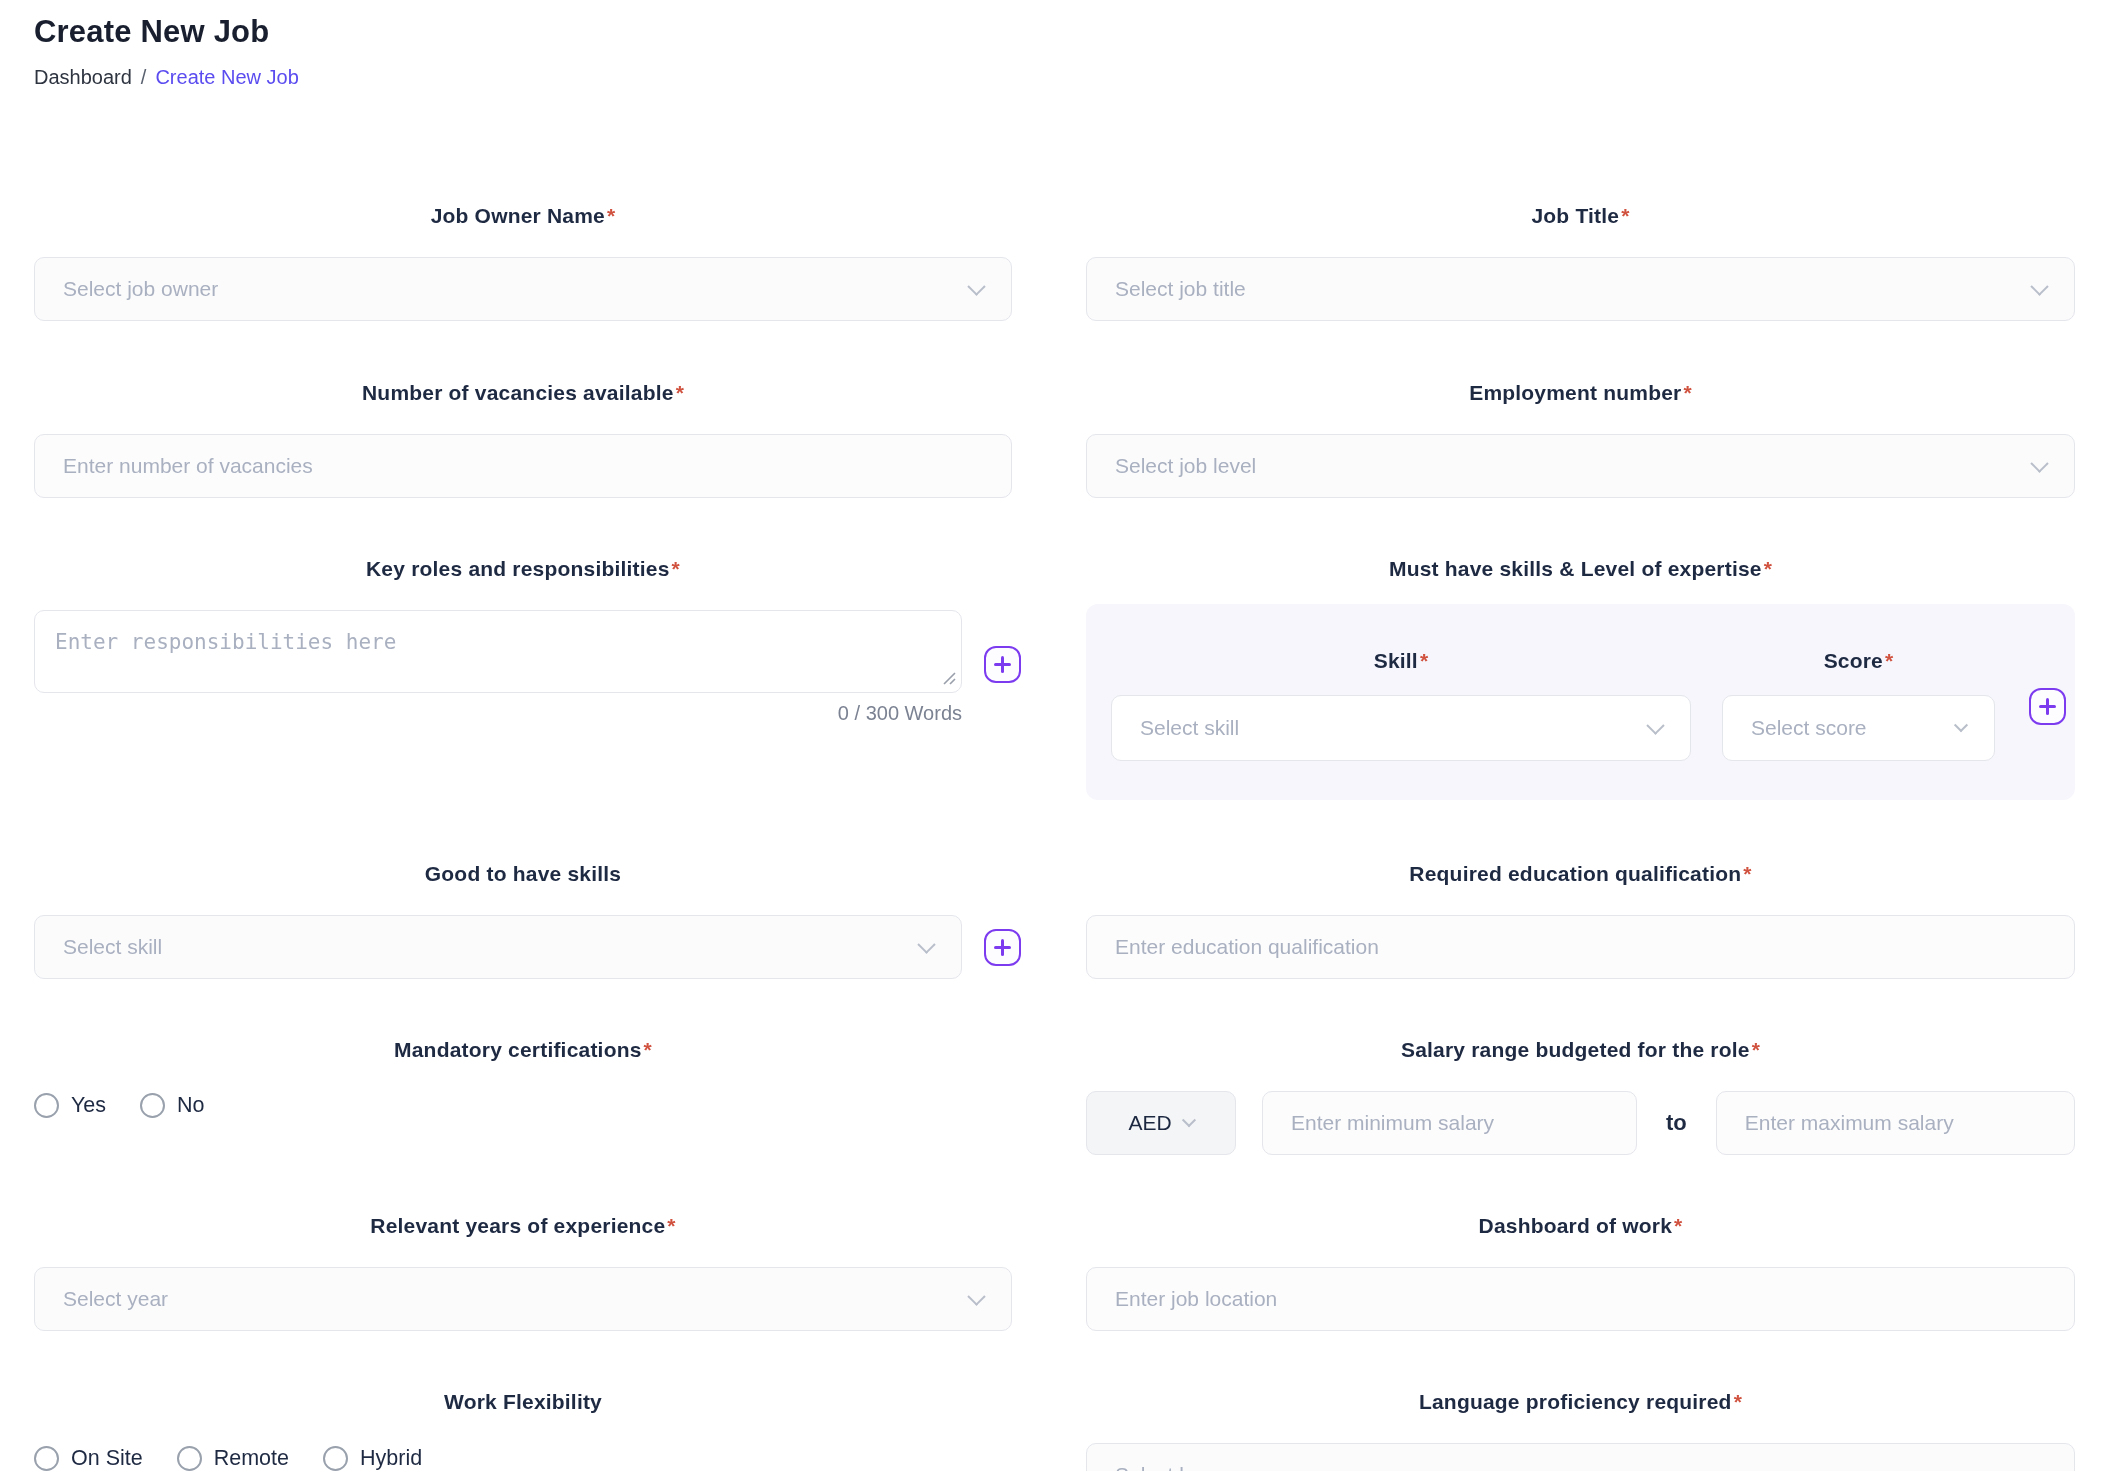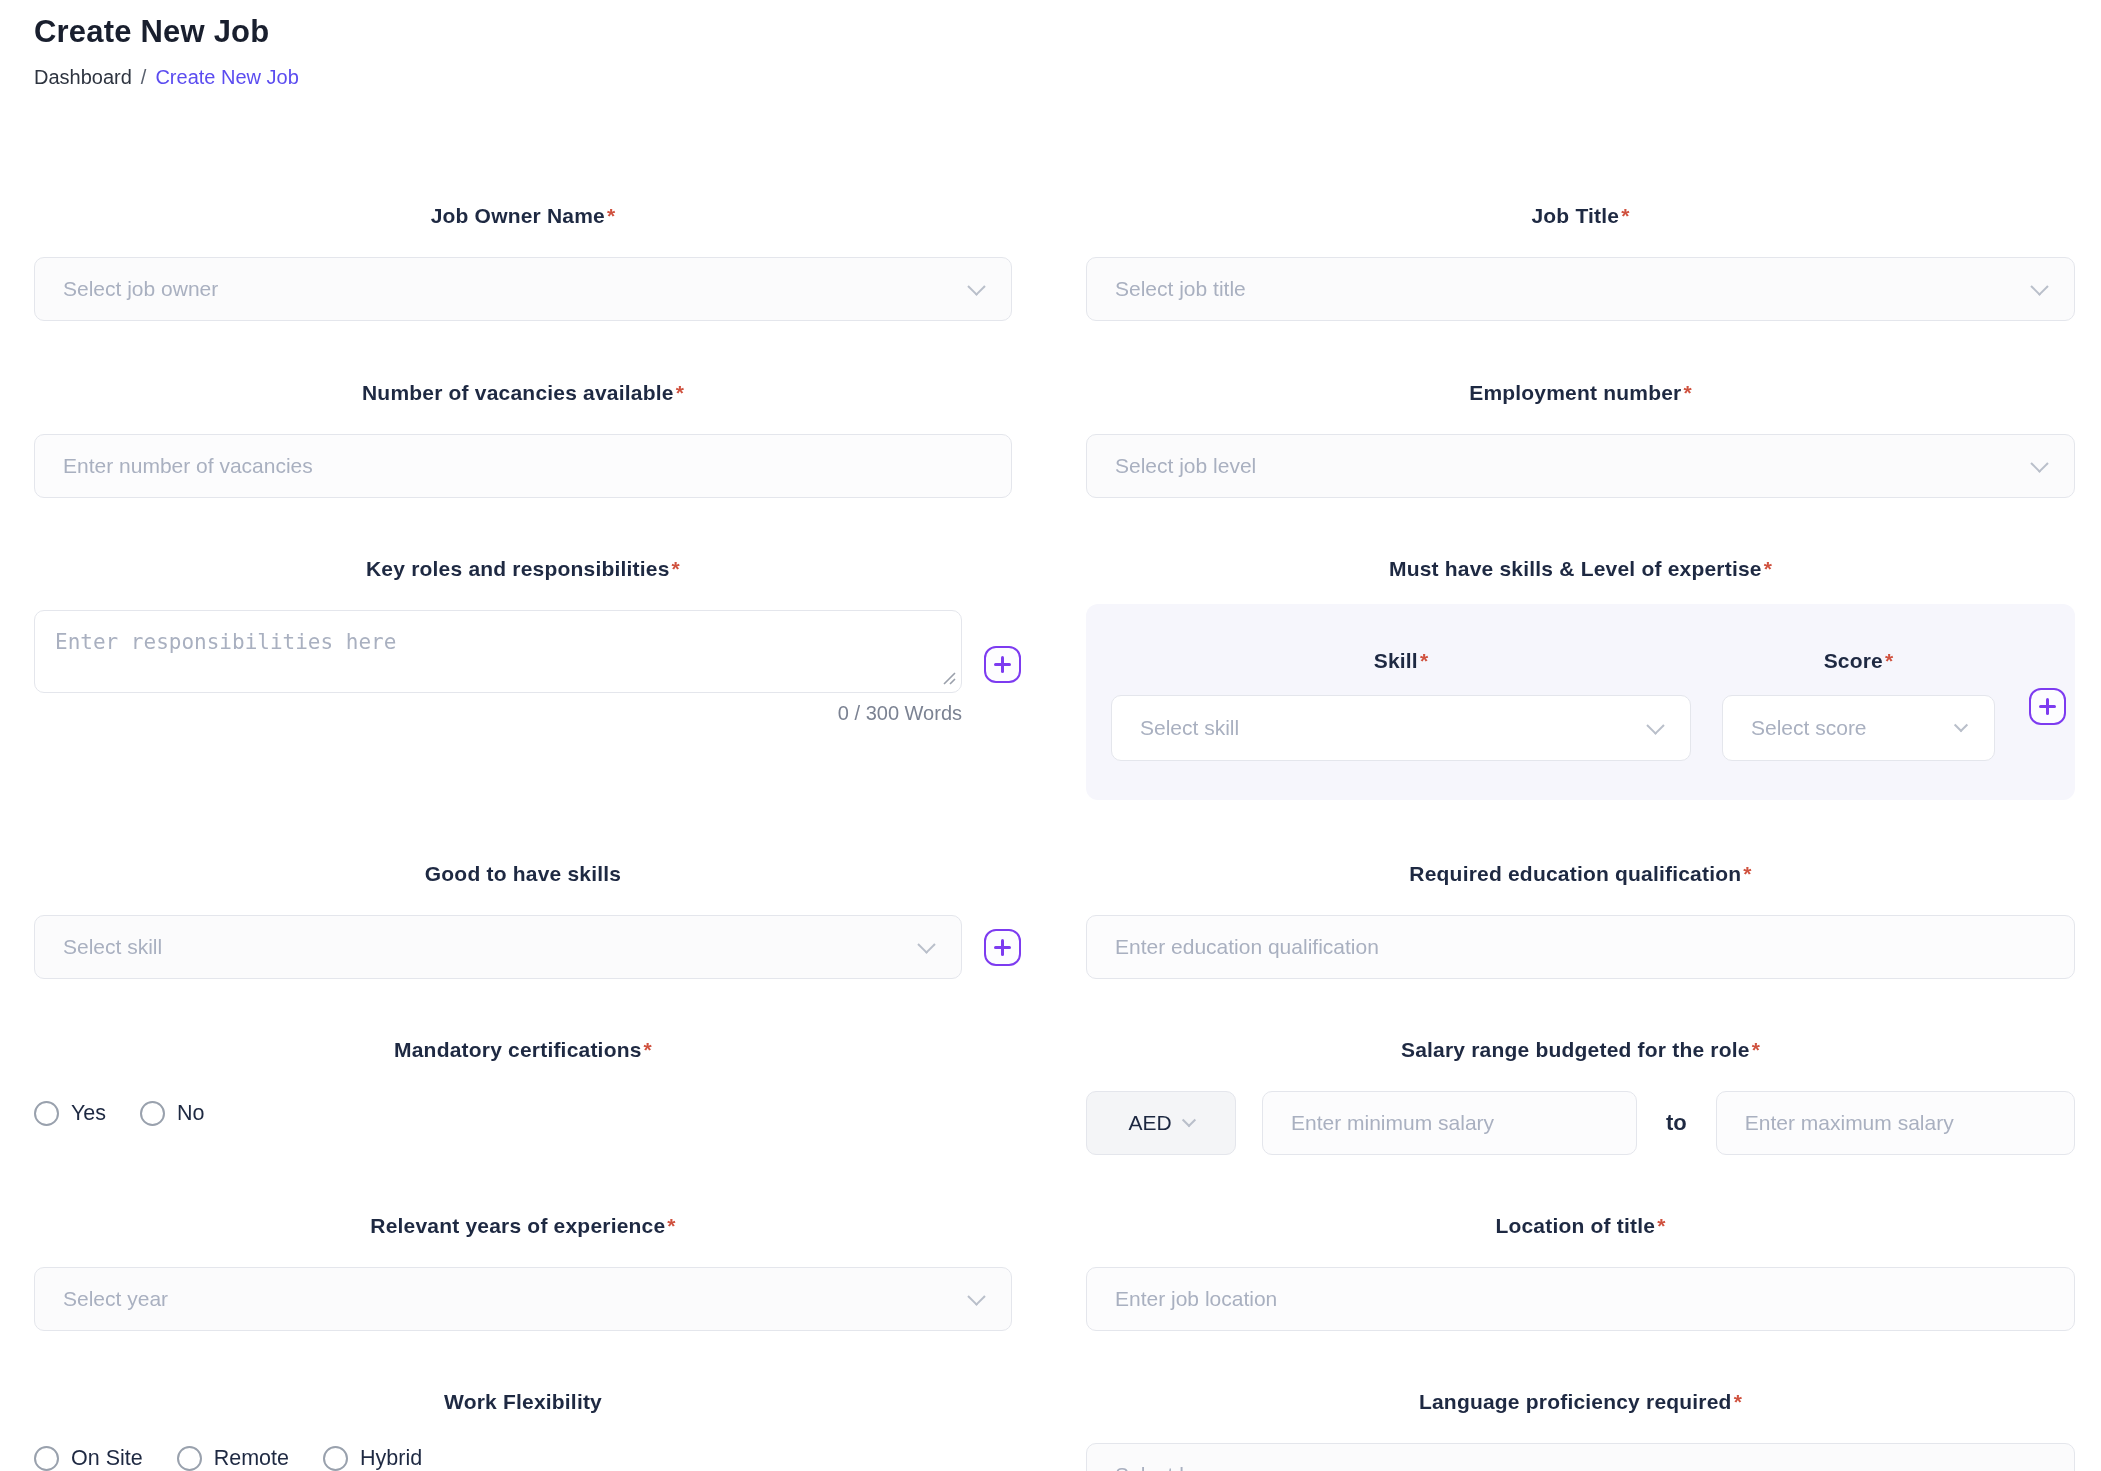--- a/index.html
+++ b/index.html
@@ -89,21 +89,21 @@
     width: 989px; height: 196px;
     background: #f6f6fc; border-radius: 12px;
     padding: 44px 0 0 25px;
   }
   .panel .sub-col { position: absolute; top: 44px; }
   .panel .sub-col .control { margin-top: 21px; background: #ffffff; height: 66px; }
   .sub-col--skill { left: 25px; width: 580px; }
   .sub-col--score { left: 636px; width: 273px; }
   .panel .plus-btn { right: 9px; top: 84px; position: absolute; }
 
-  .radio-row { display: flex; align-items: center; margin-top: 38px; gap: 34px; }
+  .radio-row { display: flex; align-items: center; margin-top: 30px; gap: 34px; }
   .radio-row--tight { margin-top: 31px; }
   .radio-option { display: flex; align-items: center; gap: 12px; cursor: pointer; }
   .radio-circle {
     width: 25px; height: 25px; border-radius: 50%;
     border: 2px solid #99a1ad; background: #ffffff; flex: 0 0 auto;
   }
   .radio-label { font-size: 21.5px; color: #1e2942; font-weight: 500; }
 
   .salary-row { display: flex; align-items: center; margin-top: 28px; }
   .currency-select {
@@ -243,21 +243,21 @@
 
   <div class="row-left" style="top:1213px">
     <span class="field-label"><span>Relevant years of experience</span><span class="req">*</span></span>
     <div class="control select-ctl">
       <span>Select year</span>
       <span class="chevron"></span>
     </div>
   </div>
 
   <div class="row-right" style="top:1213px">
-    <span class="field-label"><span>Location of title</span><span class="req">*</span></span>
+    <span class="field-label"><span>Dashboard of work</span><span class="req">*</span></span>
     <input class="control" type="text" placeholder="Enter job location" style="">
   </div>
 
   <div class="row-left" style="top:1389px">
     <span class="field-label">Work Flexibility</span>
     <div class="radio-row radio-row--tight">
       <div class="radio-option">
         <span class="radio-circle"></span>
         <span class="radio-label">On Site</span>
       </div>

